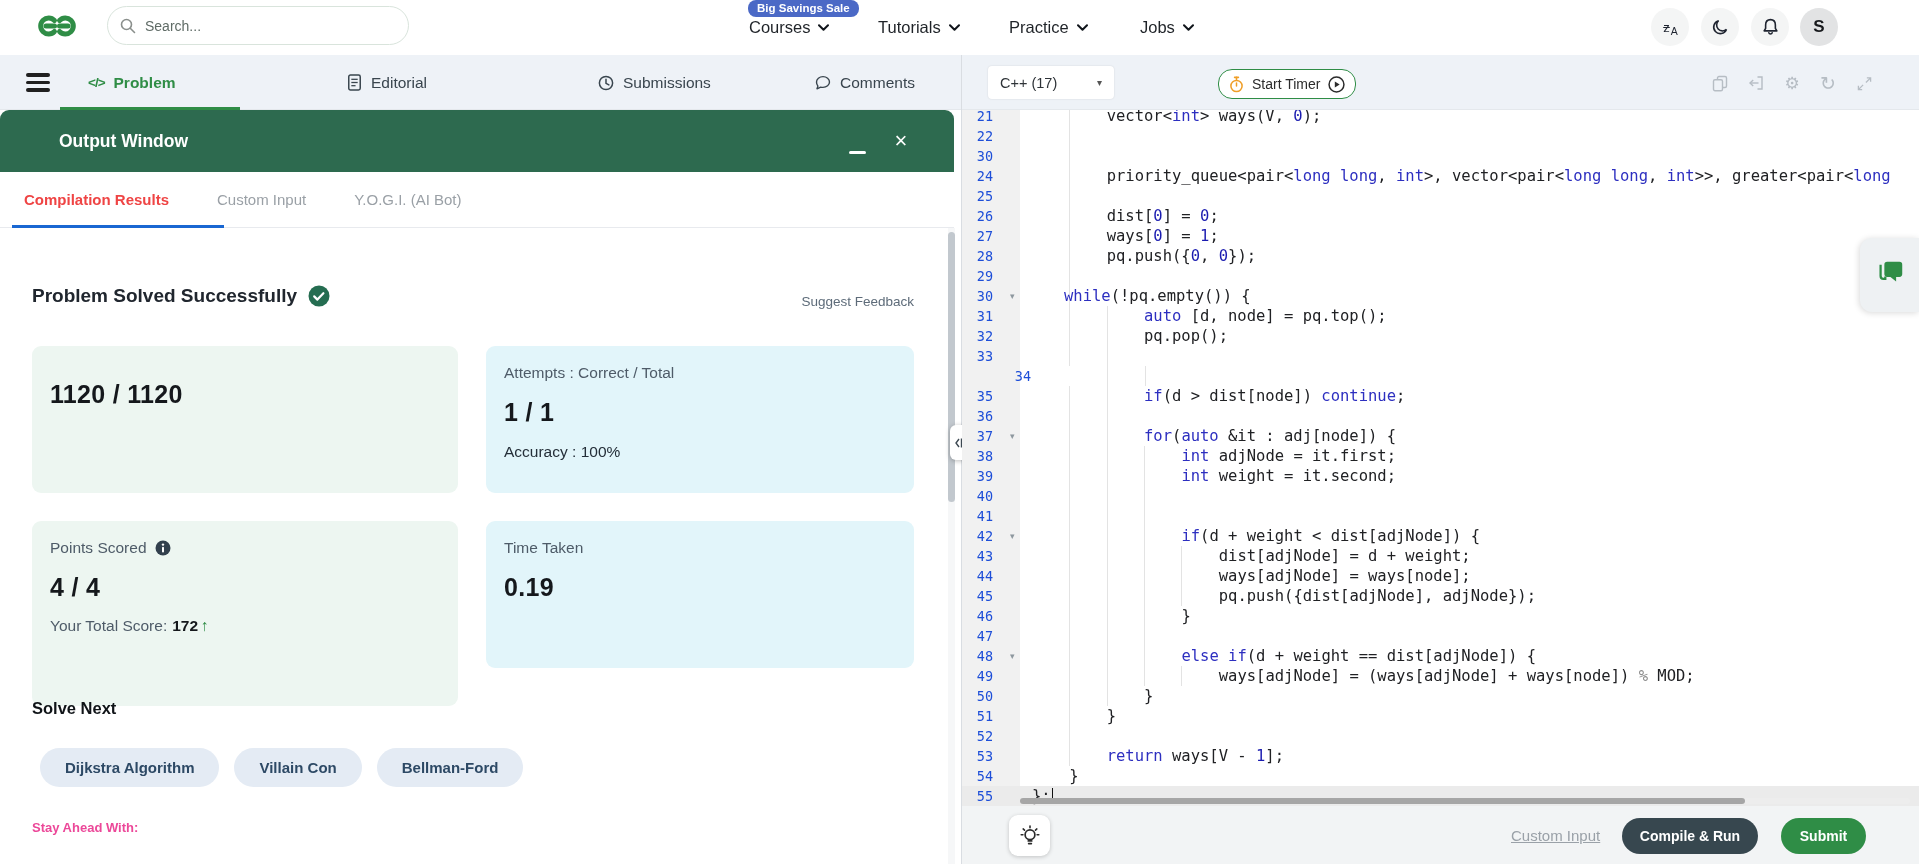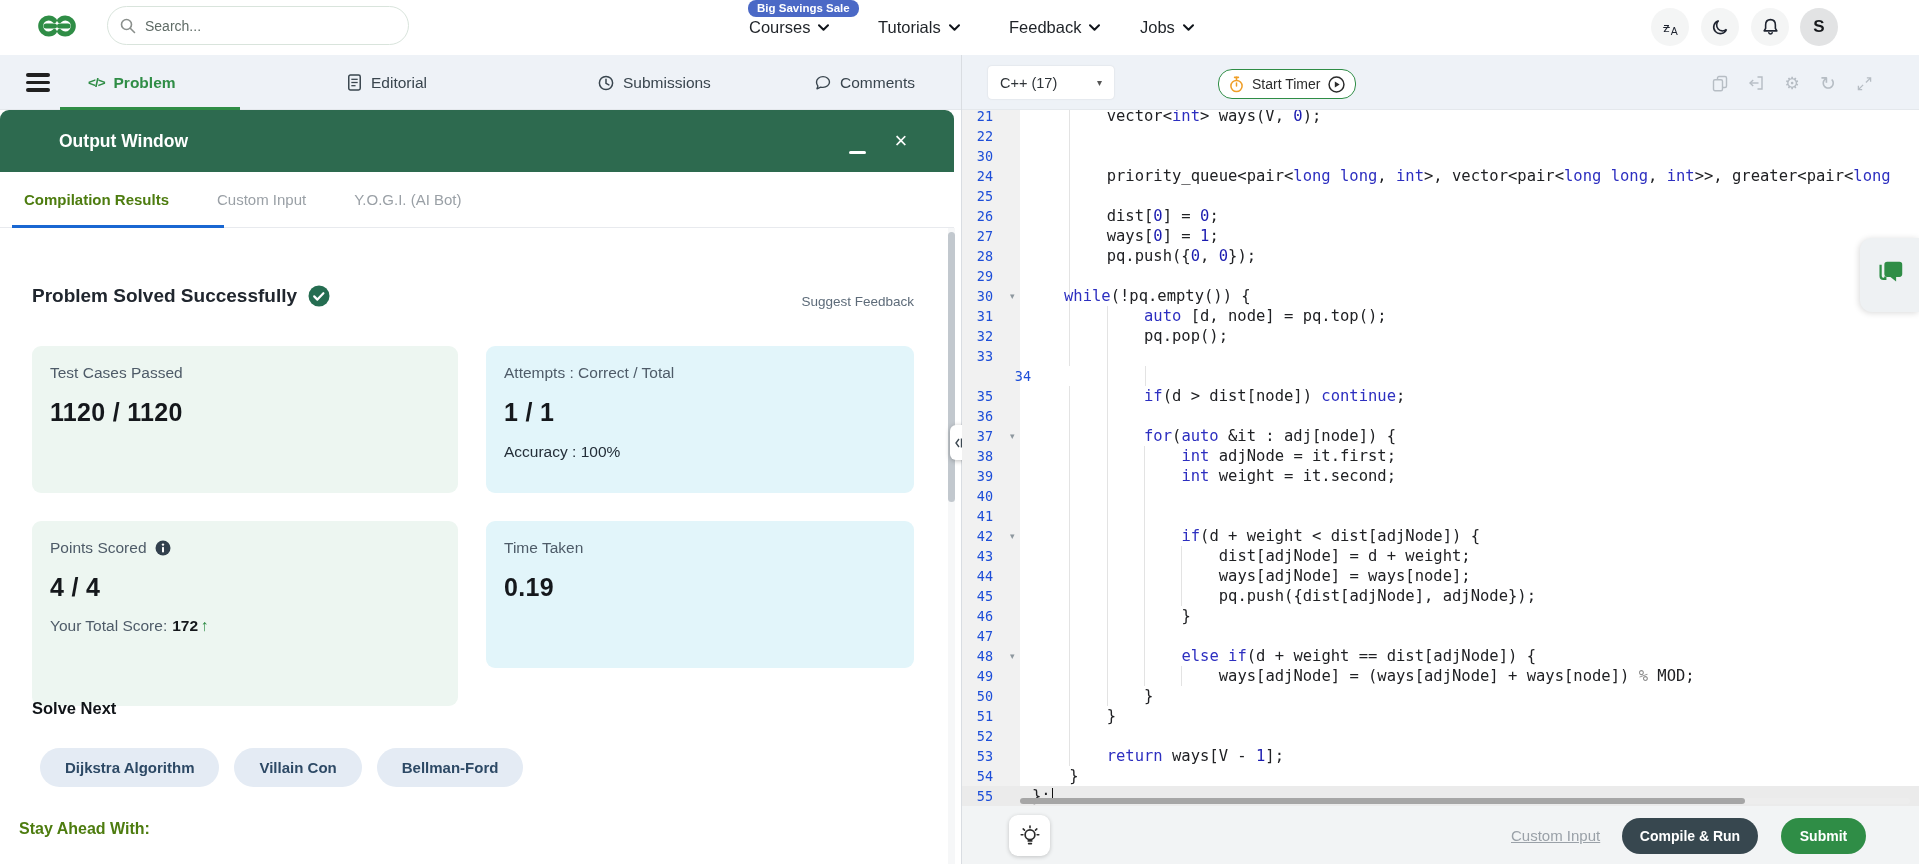--- a/index.html
+++ b/index.html
@@ -47,21 +47,21 @@
 
   
   .ow-header{left:0;top:110px;width:954px;height:62px;background:#2d6a4f;border-radius:9px 9px 0 0;}
   .ow-title{left:59px;top:110px;height:62px;display:flex;align-items:center;color:#fff;font-size:17.5px;font-weight:600;}
   .ow-min{left:849px;top:151px;width:17px;height:3px;background:#fff;border-radius:2px;cursor:pointer;}
   .ow-close{left:886px;top:123px;width:30px;height:36px;color:#fff;font-size:22px;display:flex;align-items:center;
             justify-content:center;cursor:pointer;}
   .ow-tabs{left:0;top:172px;width:954px;height:56px;background:#fff;border-bottom:1px solid #e8eaee;box-sizing:border-box;
            display:flex;align-items:center;padding-left:24px;gap:48px;}
   .ow-tab{font-size:15px;color:#9aa0a6;cursor:pointer;}
-  .ow-tab.active{color:#4d7c0f;font-weight:bold;}
+  .ow-tab.active{color:#ef4444;font-weight:bold;}
   .ow-underline{left:12px;top:225px;width:212px;height:3px;background:#1967d2;}
 
   .status-row{left:32px;top:280px;height:32px;display:flex;align-items:center;gap:11px;}
   .status-text{font-size:19px;font-weight:bold;color:#20262e;}
   .suggest{top:294px;right:1005px;font-size:13.5px;color:#5d6b79;cursor:pointer;}
 
   .card{border-radius:9px;padding:18px;box-sizing:border-box;}
   .card-mint{background:#edf6f1;} .card-cyan{background:#e2f5fa;}
   .c1{left:32px;top:346px;width:426px;height:147px;}
   .c2{left:486px;top:346px;width:428px;height:147px;}
@@ -72,21 +72,21 @@
   .card .sub{margin-top:16px;font-size:15.5px;color:#242e38;}
   .c3 .labelrow{display:flex;align-items:center;gap:8px;}
   .score-line{margin-top:15px;font-size:15.5px;color:#4e5b68;}
   .score-line .score-val{color:#15181c;font-weight:bold;margin-left:5px;}
   .score-line .up{color:#2f8d46;font-weight:bold;margin-left:3px;}
 
   .solve-next-h{left:32px;top:699px;font-size:16.5px;font-weight:bold;color:#101418;}
   .chips{left:40px;top:748px;display:flex;gap:15px;}
   .chip{height:39px;border-radius:20px;background:#e4ebf4;color:#2d4965;font-size:15px;font-weight:600;
         display:flex;align-items:center;padding:0 25px;cursor:pointer;}
-  .stay-ahead{left:19px;top:820px;font-size:16px;font-weight:800;color:#4d7c0f;}
+  .stay-ahead{left:32px;top:820px;font-size:13px;font-weight:800;color:#ec4899;}
 
   .lp-track{left:948px;top:228px;width:7px;height:636px;background:#f6f7f8;}
   .lp-thumb{left:948px;top:232px;width:7px;height:270px;background:#c2c8ce;border-radius:4px;}
   .resizer{left:950px;top:425px;width:23px;height:35px;background:#fff;border-radius:6px;
            box-shadow:0 1px 5px rgba(0,0,0,.28);display:flex;align-items:center;justify-content:center;cursor:col-resize;}
 
   
   .ed-area{left:962px;top:110px;width:957px;height:696px;background:#fff;overflow:hidden;}
   .gutter-bg{position:absolute;left:0;top:0;width:58px;height:696px;background:#f1f1f1;}
   .crow{position:absolute;left:0;width:100%;height:20px;}
@@ -143,21 +143,21 @@
           <path d="M1 1.2 L5.5 5.8 L10 1.2" stroke="#10151b" stroke-width="2" fill="none" stroke-linecap="round" stroke-linejoin="round"></path>
         </svg>
     </div>
     <div class="abs nav-item nav-tutorials">
       <span>Tutorials</span>
       <svg width="11" height="7" viewBox="0 0 11 7">
           <path d="M1 1.2 L5.5 5.8 L10 1.2" stroke="#10151b" stroke-width="2" fill="none" stroke-linecap="round" stroke-linejoin="round"></path>
         </svg>
     </div>
     <div class="abs nav-item nav-practice">
-      <span>Feedback</span>
+      <span>Practice</span>
       <svg width="11" height="7" viewBox="0 0 11 7">
           <path d="M1 1.2 L5.5 5.8 L10 1.2" stroke="#10151b" stroke-width="2" fill="none" stroke-linecap="round" stroke-linejoin="round"></path>
         </svg>
     </div>
     <div class="abs nav-item nav-jobs">
       <span>Jobs</span>
       <svg width="11" height="7" viewBox="0 0 11 7">
           <path d="M1 1.2 L5.5 5.8 L10 1.2" stroke="#10151b" stroke-width="2" fill="none" stroke-linecap="round" stroke-linejoin="round"></path>
         </svg>
     </div>
@@ -278,21 +278,20 @@
   <div class="abs status-row">
     <span class="status-text">Problem Solved Successfully</span>
     <svg width="22" height="22" viewBox="0 0 22 22">
       <circle cx="11" cy="11" r="10.5" fill="#256d51"></circle>
       <path d="M6.2 11.4 L9.4 14.6 L15.4 8.2" fill="none" stroke="#fff" stroke-width="2.2" stroke-linecap="round" stroke-linejoin="round"></path>
     </svg>
   </div>
   <div class="abs suggest">Suggest Feedback</div>
 
   <div class="abs card card-mint c1">
-    <div class="label">Test Cases Passed</div>
     <div class="value">1120 / 1120</div>
   </div>
   <div class="abs card card-cyan c2">
     <div class="label">Attempts : Correct / Total</div>
     <div class="value">1 / 1</div>
     <div class="sub">Accuracy : 100%</div>
   </div>
   <div class="abs card card-mint c3">
     <div class="labelrow">
       <span class="label">Points Scored</span>

